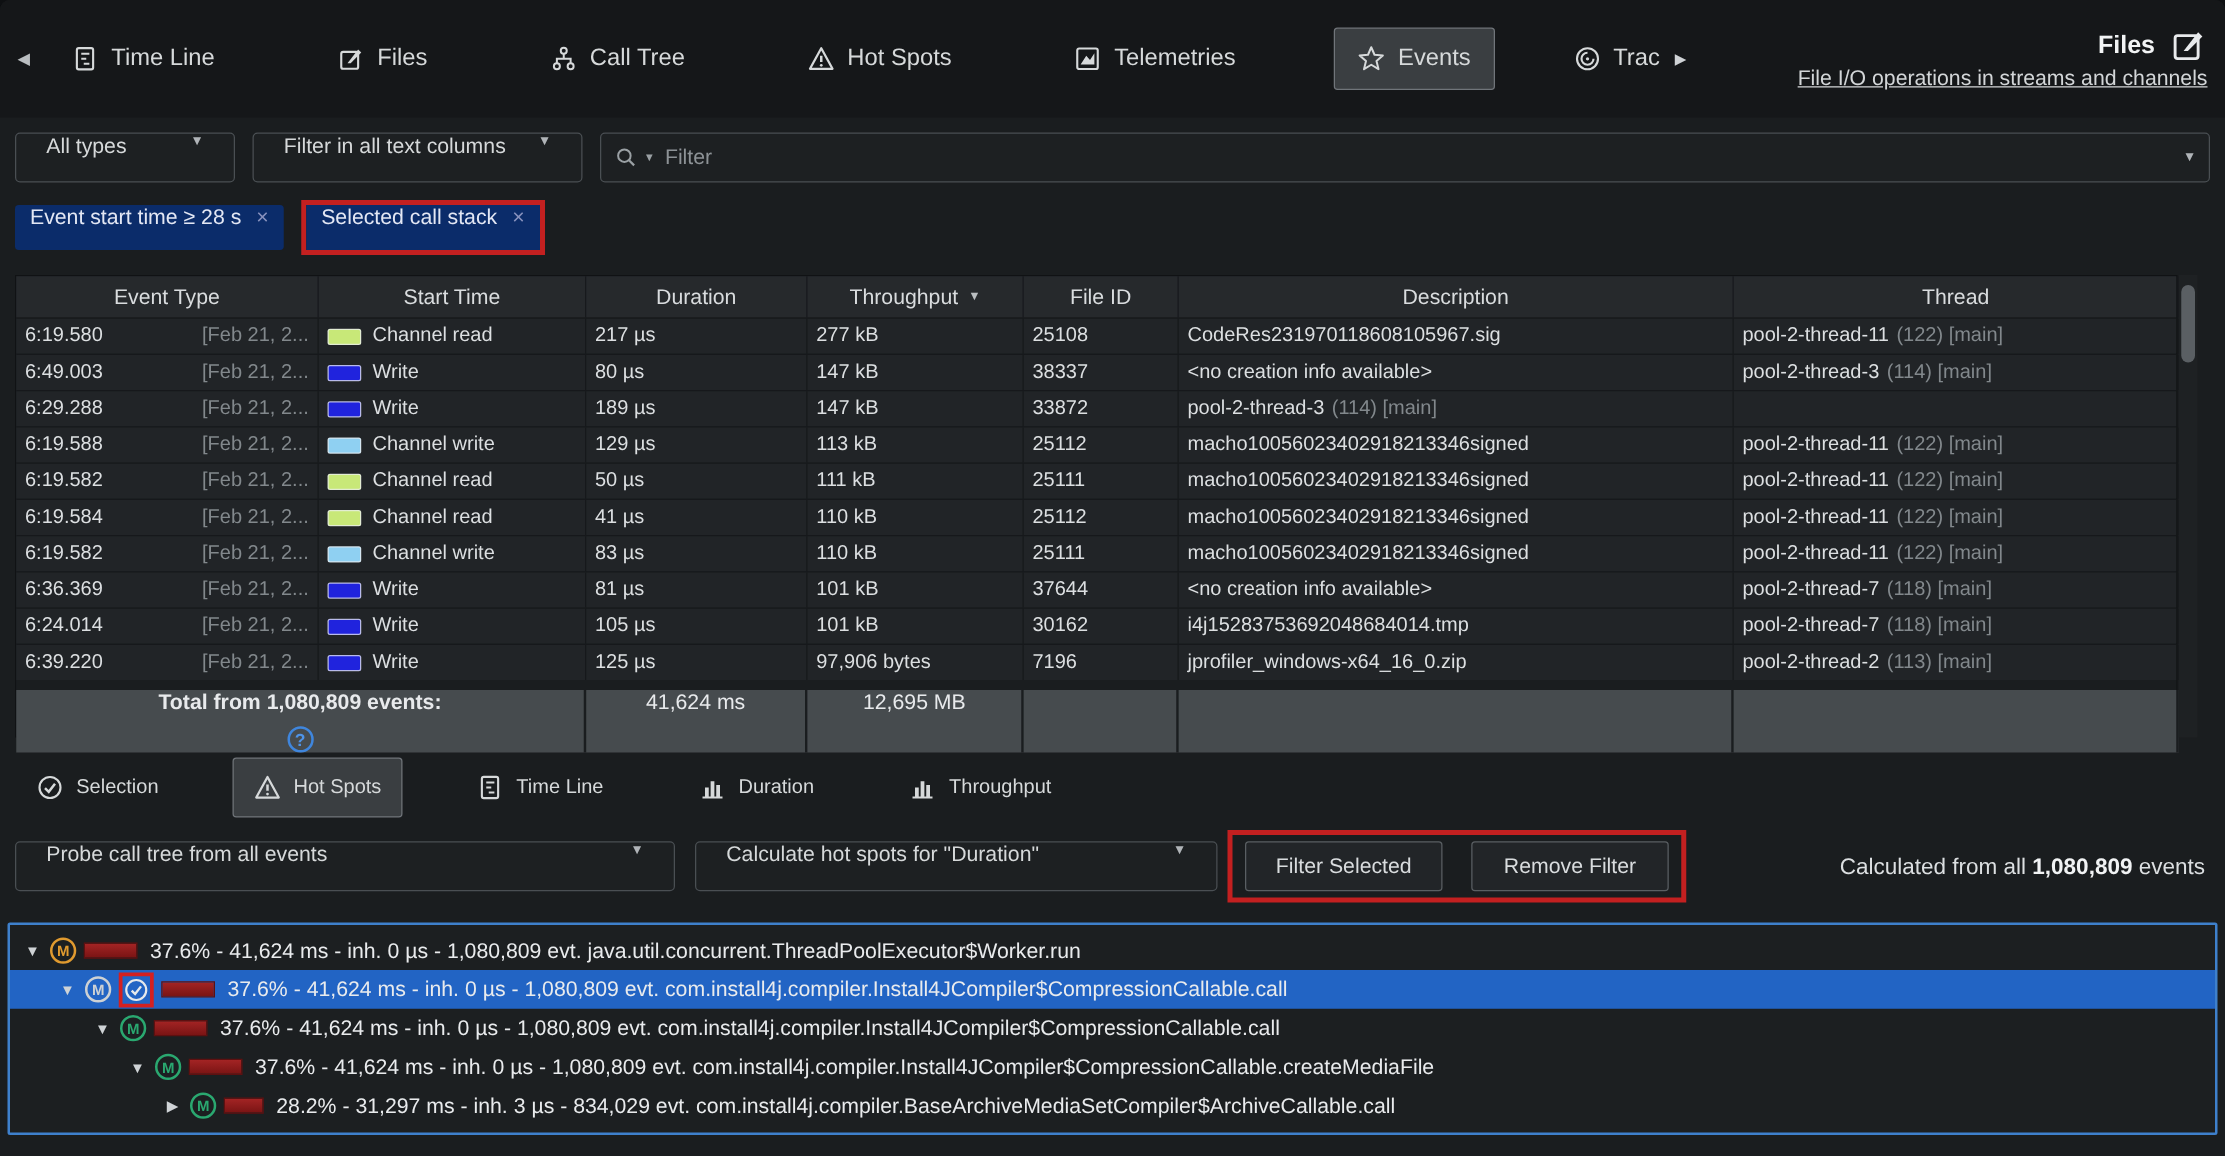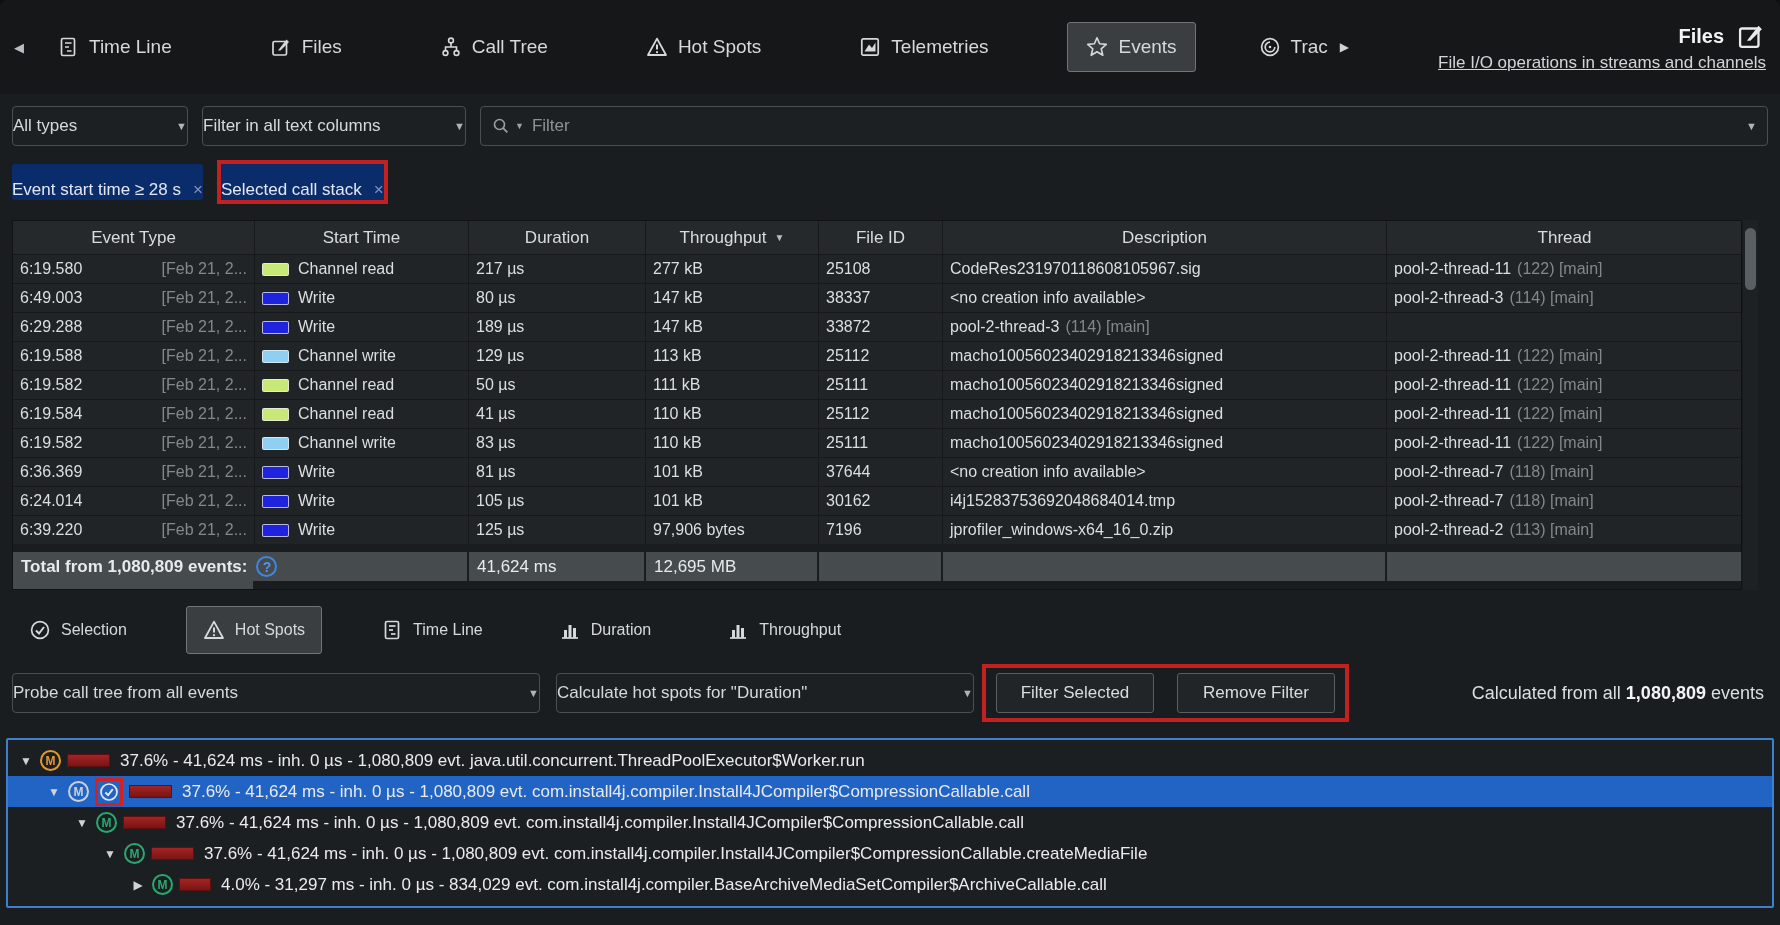--- a/index.html
+++ b/index.html
@@ -18,36 +18,36 @@
   .nav-tab .overflow-arrow { font-size:12px; color:#cfd3d6; margin-left:2px; }
   .nav-right { margin-left:auto; text-align:right; }
   .nav-right-top { display:flex; align-items:center; justify-content:flex-end; gap:12px; }
   .nav-right-title { font-size:20px; font-weight:bold; color:#f2f4f5; }
   .nav-right-ic { width:30px; height:30px; color:#e8eaec; }
   .nav-right-sub { font-size:17px; color:#d3d6d8; margin-top:2px;text-decoration:underline; }
 
   
   .filterbar { display:flex; align-items:center; margin:12px 12px 0 12px; gap:14px; }
   .ddown { height:40px; background:#1d2022; border:1px solid #4a4f53; border-radius:4px;
-           display:flex; align-items:center; padding:0 0; font-size:17px; color:#d6d9da; }
+           display:flex; padding:0 24px; font-size:17px; color:#d6d9da; }
   .ddown .caret { margin-left:auto; color:#b0b4b8; font-size:11px; padding-left:18px; }
   .dd-types { width:176px; }
   .dd-cols  { width:264px; }
   .searchbox { flex:1; height:40px; background:#1d2022; border:1px solid #4a4f53; border-radius:4px;
                display:flex; align-items:center; padding:0 10px; }
   .searchbox .mag { width:20px; height:20px; color:#9aa0a4; margin-right:4px; }
   .searchbox .mag-caret { color:#9aa0a4; font-size:9px; margin-right:8px; }
   .searchbox input { flex:1; background:transparent; border:none; outline:none; color:#d6d9da; font-size:17px; font-family:inherit; }
   .searchbox input::placeholder { color:#8d9296; }
   .searchbox .hist-caret { color:#b0b4b8; font-size:11px; padding-left:10px; }
 
   
   .chiprow { display:flex; align-items:center; margin:14px 12px 0 12px; height:44px; }
-  .chip { background:#0b2c6a; color:#e3e7f4; font-size:17px; height:36px; display:flex; align-items:flex-end;
-          padding:0 0; border-radius:3px; gap:12px; }
+  .chip { background:#0b2c6a; color:#e3e7f4; font-size:17px; height:36px; display:flex; align-items:flex-start;
+          padding:0 12px; border-radius:3px; gap:12px; }
   .chip .x { color:#8791bd; font-size:17px; }
   .redbox-chip { border:4px solid #c32020; padding:0; margin-left:14px; }
   .redbox-chip .chip { border-radius:0; }
 
   
   .tablewrap { display:flex; margin:16px 8px 0 12px; }
   .etable { width:1730px; border:1px solid #101214; }
   .trow { display:grid; grid-template-columns:242px 214px 177px 173px 124px 444px 356px; }
   .thead { background:#26292c; height:33px; }
   .thead .cell { display:flex; align-items:center; justify-content:center; font-size:17px; color:#d9dcde;
@@ -56,21 +56,21 @@
   .tbody-row { height:29px; background:#212427; border-top:1px solid #16181b; }
   .tbody-row .cell { display:flex; align-items:center; font-size:16px; color:#dcdfe1;
                      border-right:1px solid #16181b; overflow:hidden; white-space:nowrap; padding:0 7px; }
   .c-right { justify-content:space-between; }
   .dimtxt { color:#82888c; margin-left:6px; }
   .swatch { width:27px; height:13px; border-radius:2px; border:1px solid rgba(235,238,240,.75); margin-right:9px; flex:none; }
   
   .hscroll-gap { height:8px; background:#1a1d1f; }
   .total-row { height:37px; }
   .total-row .cell { background:#464b4e; border-right:2px solid #1a1d1f; display:flex; align-items:center;
-                     font-size:17px; color:#e8eaec; padding:0 8px; white-space:nowrap; }
+                     font-size:17px; color:#e8eaec; padding:0 8px; white-space:nowrap;flex-direction:column; }
   .total-label { grid-column:1 / span 2; font-weight:bold; gap:9px; }
   .helpdot { width:21px; height:21px; border-radius:50%; border:2px solid #3f86dd; color:#4f94e8;
              font-size:14px; font-weight:bold; display:flex; align-items:center; justify-content:center; flex:none; }
   .vscroll { width:15px; background:#1e2123; margin-left:1px; position:relative; }
   .vscroll .thumb { position:absolute; left:2px; right:2px; top:8px; height:62px; background:#5a5f63; border-radius:7px; }
 
   
   .antabs { display:flex; align-items:center; margin:16px 12px 0 12px; }
   .antab { display:flex; align-items:center; gap:10px; font-size:16px; color:#d6d9da; padding:12px 16px;
            border:1px solid transparent; border-radius:3px; margin-right:42px; white-space:nowrap; }
@@ -557,17 +557,17 @@
         <span class="expander">▼</span>
         <span class="mcirc" style="border-color:#2aa870;color:#2aa870">M</span>
         <span class="hbar" style="width:43px"></span>
         <span>37.6% - 41,624 ms - inh. 0 µs - 1,080,809 evt. com.install4j.compiler.Install4JCompiler$CompressionCallable.createMediaFile</span>
       </div>
       <div class="tree-row">
         <span style="width:122px;flex:none"></span>
         <span class="expander">▶</span>
         <span class="mcirc" style="border-color:#2aa870;color:#2aa870">M</span>
         <span class="hbar" style="width:32px"></span>
-        <span>4.0% - 31,297 ms - inh. 0 µs - 834,029 evt. com.install4j.compiler.BaseArchiveMediaSetCompiler$ArchiveCallable.call</span>
+        <span>28.2% - 31,297 ms - inh. 3 µs - 834,029 evt. com.install4j.compiler.BaseArchiveMediaSetCompiler$ArchiveCallable.call</span>
       </div>
     </div>
 
 </div>
 
 </body></html>

